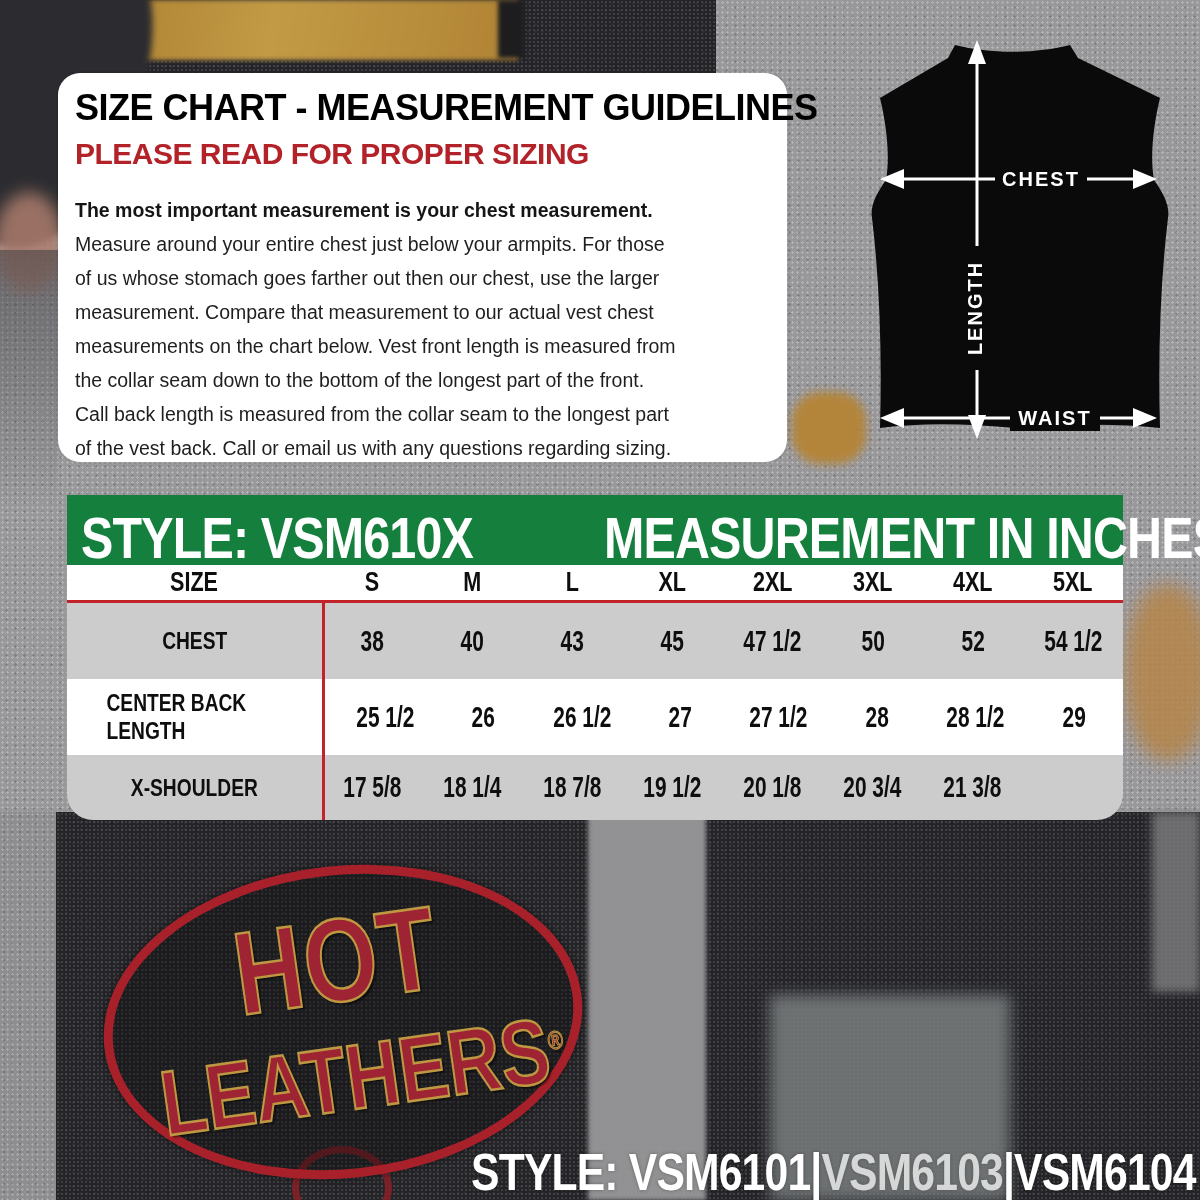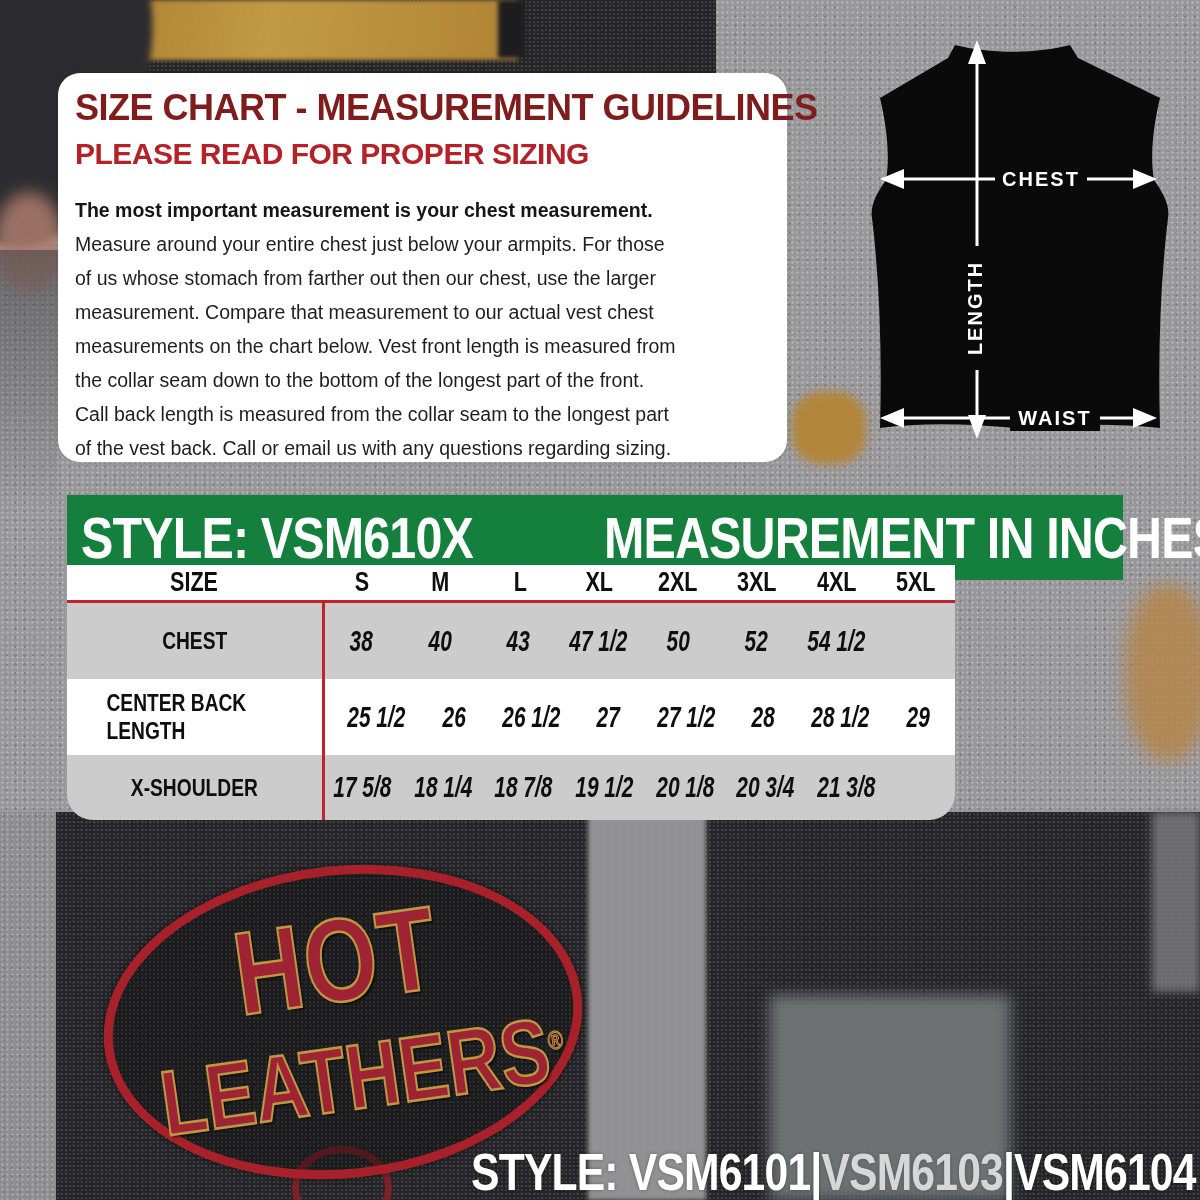--- a/index.html
+++ b/index.html
@@ -57,49 +57,49 @@
     filter:blur(7px);opacity:.9;}
   .right-edge-gray{left:1152px;top:812px;width:48px;height:180px;background:#7e7e80;
     filter:blur(4px);opacity:.8;}
   .red-blob{left:292px;top:1146px;width:86px;height:70px;border:7px solid #8e1f26;
     border-radius:50%;opacity:.8;background:transparent;}
 
   
   .info-box{left:58px;top:73px;width:729px;height:389px;background:#ffffff;
     border-radius:22px;box-shadow:0 0 0 2px rgba(0,0,0,.05);}
   .info-inner{padding:14px 0 0 17px;}
-  .gl-title{font-size:36px;font-weight:bold;color:#7f1d1d;letter-spacing:-.5px;white-space:nowrap;}
+  .gl-title{font-size:36px;font-weight:bold;color:#000000;letter-spacing:-.5px;white-space:nowrap;}
   .gl-sub{font-size:30px;font-weight:bold;color:#b22228;letter-spacing:-.5px;margin-top:8px;white-space:nowrap;}
   .gl-lead{font-size:19.5px;font-weight:bold;color:#151515;margin-top:22px;line-height:34px;white-space:nowrap;}
   .gl-line{font-size:19.5px;color:#1e1e1e;line-height:34px;white-space:nowrap;}
 
   
   .vest-svg{left:850px;top:22px;}
   .vest-label{font-weight:bold;letter-spacing:2px;}
 
   
   .banner{left:67px;top:495px;width:1056px;height:85px;background:#15803d;
     display:flex;align-items:center;color:#fff;}
   .banner-text{font-size:57px;font-weight:bold;letter-spacing:-1px;}
   .banner .first{margin-left:14px;}
   .banner .second{margin-left:62px;}
 
   
-  .size-table{left:67px;top:565px;width:888px;}
+  .size-table{left:67px;top:565px;width:1056px;}
   .grid-row{display:grid;grid-template-columns:255px repeat(8,1fr);}
   .thead{height:35px;background:#ffffff;}
   .cell{display:flex;align-items:center;justify-content:center;color:#0e0e0e;}
   .th{font-size:27px;font-weight:bold;}
   .red-divider{height:3px;background:#c2232a;}
   .trow{height:76px;}
   .trow.last{height:65px;border-radius:0 0 26px 26px;}
   .bg-gray{background:#cccccc;}
   .bg-white{background:#ffffff;padding-left:14px;}
   .tlabel{font-size:24px;font-weight:bold;}
-  .tval{font-size:29px;font-weight:bold;white-space:nowrap;font-style:italic;}
+  .tval{font-size:29px;font-weight:bold;white-space:nowrap;}
   .vline{position:absolute;left:255px;top:35px;bottom:0;width:3px;background:#c2232a;}
 
   
   .logo{left:103px;top:866px;width:480px;height:312px;transform:rotate(-6deg);}
   .logo-oval{position:absolute;left:0;top:0;right:0;bottom:0;border:9px solid #a8202a;
     border-radius:50%;background:rgba(12,12,16,.38);box-shadow:0 0 6px rgba(0,0,0,.5);}
   .logo-text{position:absolute;width:100%;text-align:center;color:#9e2433;
     -webkit-text-stroke:2.5px #bd9841;text-shadow:3px 3px 2px rgba(0,0,0,.55);
     font-weight:bold;transform:rotate(-2deg);}
   .logo-hot{top:26px;font-size:118px;letter-spacing:2px;}
@@ -129,21 +129,21 @@
 <div class="abs vsm-light"></div>
 <div class="abs right-edge-gray"></div>
 <div class="abs red-blob"></div>
 
 <div class="abs info-box">
   <div class="info-inner">
     <div class="gl-title">SIZE CHART - MEASUREMENT GUIDELINES</div>
     <div class="gl-sub">PLEASE READ FOR PROPER SIZING</div>
     <div class="gl-lead">The most important measurement is your chest measurement.</div>
     <div class="gl-line">Measure around your entire chest just below your armpits.  For those</div>
-    <div class="gl-line">of us whose stomach from farther out then our chest, use the larger</div>
+    <div class="gl-line">of us whose stomach goes farther out then our chest, use the larger</div>
     <div class="gl-line">measurement. Compare that measurement to our actual vest chest</div>
     <div class="gl-line">measurements on the chart below.  Vest front length is measured from</div>
     <div class="gl-line">the collar seam down to the bottom of the longest part of the front.</div>
     <div class="gl-line">Call back length is measured from the collar seam to the longest part</div>
     <div class="gl-line">of the vest back.  Call or email us with any questions regarding sizing.</div>
   </div>
 </div>
 
 <svg class="abs vest-svg" width="330" height="436" viewBox="0 0 330 436">
   <path fill="#0a0a0b" d="M 105,23
@@ -224,20 +224,23 @@
     <div class="cell tval">
         <span class="cn">38</span>
       </div>
     <div class="cell tval">
         <span class="cn">40</span>
       </div>
     <div class="cell tval">
         <span class="cn">43</span>
       </div>
     <div class="cell tval">
+        <span class="cn">45</span>
+      </div>
+    <div class="cell tval">
         <span class="cn">47 1/2</span>
       </div>
     <div class="cell tval">
         <span class="cn">50</span>
       </div>
     <div class="cell tval">
         <span class="cn">52</span>
       </div>
     <div class="cell tval">
         <span class="cn">54 1/2</span>

